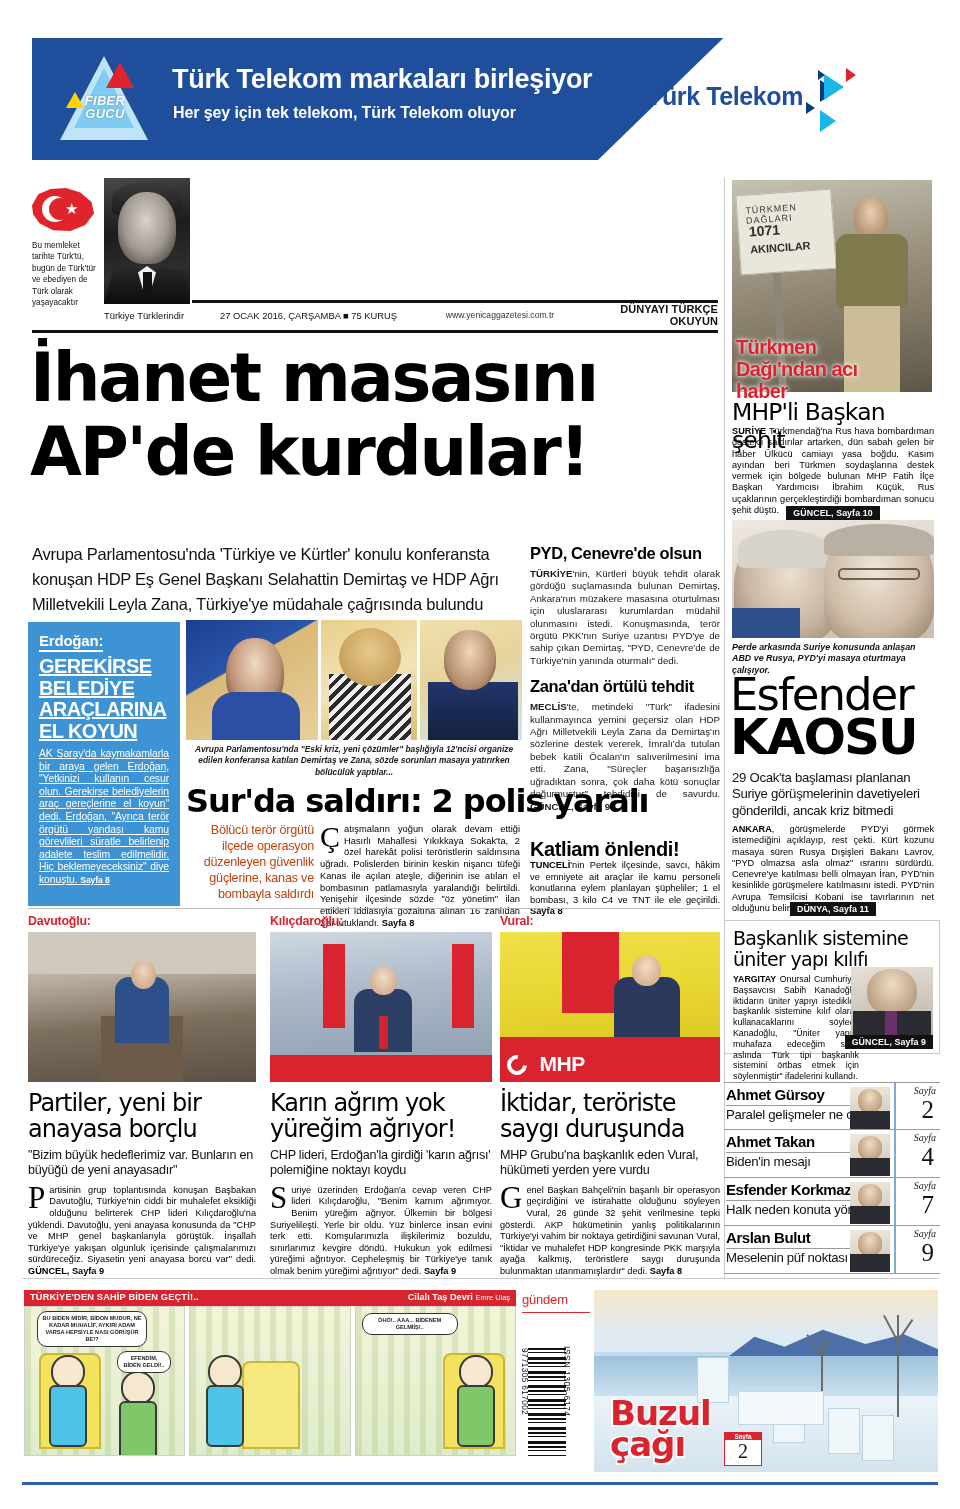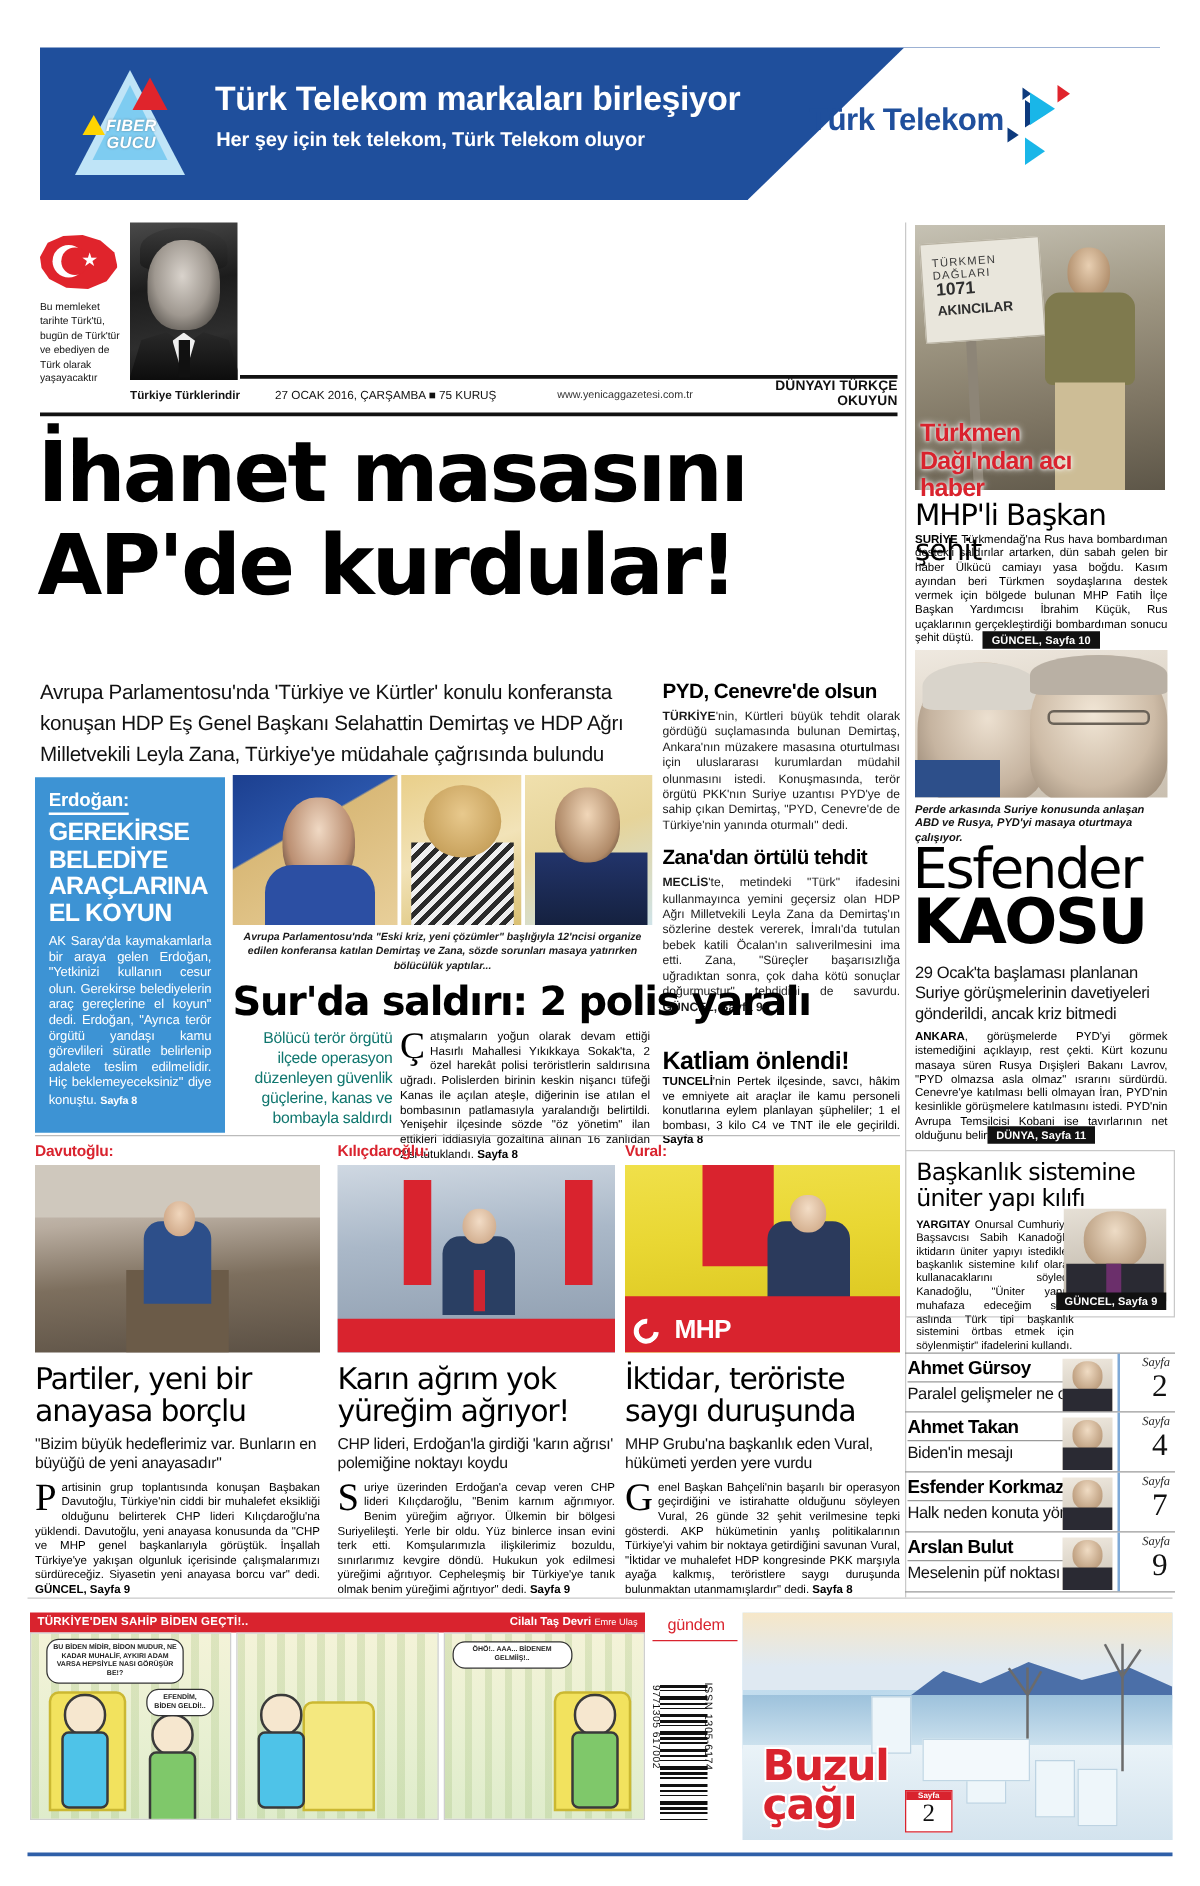--- a/index.html
+++ b/index.html
@@ -129,21 +129,21 @@
   .logo-word {
     position:absolute; left:6px; top:8px; width:520px; color:#fff;
     font-size:106px; font-weight:bold; letter-spacing:-5px; line-height:110px;
     font-family:"DejaVu Sans", sans-serif;
   }
   .mh-rule1 { position:absolute; left:160px; top:122px; width:526px; height:3px; background:#111; }
   .mh-bar {
     position:absolute; left:72px; top:128px; width:614px; height:18px;
     display:flex; align-items:center; font-size:9.4px; color:#111;
   }
-  .mh-bar .b1{ width:116px; font-weight:bold; }
+  .mh-bar .b1{ width:116px; font-weight:normal; }
   .mh-bar .b2{ width:200px; }
   .mh-bar .b3{ width:160px; text-align:center; color:#333; font-size:8.6px;}
   .mh-bar .b4{ flex:1; text-align:right; font-weight:bold; letter-spacing:.1px; font-size:11px;}
   .mh-rule2 { position:absolute; left:32px; top:330px; width:686px; height:3px; background:#111; }
 
   
   .mainhead {
     position:absolute; left:30px; top:344px; width:690px;
     font-size: 67px; line-height: 68px; font-weight: bold; letter-spacing:-2.2px;
     font-family:"DejaVu Sans", sans-serif;
@@ -152,20 +152,21 @@
   .main-deck {
     position:absolute; left:32px; top:542px; width:480px;
     font-size: 16.5px; line-height: 25px; color:#111; letter-spacing:-.25px;
   }
 
   
   .erdo-box {
     position:absolute; left:28px; top:622px; width:152px; height:284px;
     background:#3d93d4; border: 2px solid #3d93d4; padding: 8px 9px;
     color:#fff;
+    text-decoration:underline;
   }
   .erdo-name {
     font-size:15px; font-weight:bold; border-bottom:2px solid #fff;
     display:inline-block; padding-bottom:1px; margin-bottom:4px; letter-spacing:-.2px;
   }
   .erdo-title {
     font-size:20px; font-weight:bold; line-height:21.5px; letter-spacing:-.6px; margin-bottom:6px;
   }
   .erdo-body { font-size:10.4px; line-height:12.6px; text-align:justify; letter-spacing:-.1px; }
   .erdo-body .pg{ font-weight:bold; font-size:8.6px; }
@@ -206,21 +207,21 @@
   .zana-h { font-size:16.5px; font-weight:bold; letter-spacing:-.4px; margin:10px 0 5px; }
 
   
   .sur-head {
     position:absolute; left:186px; top:782px; width:534px;
     font-size:32px; font-weight:bold; letter-spacing:-1.1px;
     font-family:"DejaVu Sans", sans-serif;
   }
   .sur-lede {
     position:absolute; left:186px; top:822px; width:128px;
-    font-size:12.6px; line-height:16px; text-align:right; color:#0f766e; letter-spacing:-.2px;
+    font-size:12.6px; line-height:16px; text-align:right; color:#c2410c; letter-spacing:-.2px;
   }
   .sur-body {
     position:absolute; left:320px; top:824px; width:200px;
     font-size:9.3px; line-height:11.7px; text-align:justify;
   }
   .sur-body .dropcap {
     float:left; font-size:30px; line-height:25px; font-weight:normal; padding:0 4px 0 0;
     font-family:"Liberation Serif", serif;
   }
   .kat-h { position:absolute; left:530px; top:838px; width:190px;
@@ -399,21 +400,21 @@
   .cpanel .figure{ position:absolute; bottom:8px; width:42px; height:92px; }
   .cpanel .figure .fh{ position:absolute; left:4px; top:0; width:34px;height:34px;border-radius:48%;
     background:#f6e7cf; border:2px solid #3a3a3a;}
   .cpanel .figure .fb{ position:absolute; left:2px; top:30px; width:38px;height:62px;
     background:#4ec3e8; border:2px solid #3a3a3a; border-radius:6px;}
   .cpanel .figure.green .fb{ background:#7fc86a; }
   .cpanel .bubble{ position:absolute; background:#fff; border:1.5px solid #333; border-radius:10px;
     font-size:5.6px; line-height:7px; padding:3px 4px; font-weight:bold; color:#222; }
 
   .barcode-area { position:absolute; left:522px; top:1292px; width:68px; height:176px; }
-  .gundem-lab { position:absolute; left:12px; top:0px; font-size:13px; color:#d9232e; letter-spacing:-.2px; }
+  .gundem-lab { position:absolute; left:0px; top:0px; font-size:13px; color:#d9232e; letter-spacing:-.2px; }
   .gundem-line { position:absolute; left:0px; top:20px; width:68px; height:1px; background:#d9232e; }
   .barcode { position:absolute; left:6px; top:56px; width:38px; height:108px;
     background: repeating-linear-gradient(180deg,#111 0 2px,#fff 2px 4px,#111 4px 5px,#fff 5px 9px,#111 9px 12px,#fff 12px 14px); }
   .issn { position:absolute; left:40px; top:54px; font-size:8.6px; color:#111;
     writing-mode: vertical-rl; letter-spacing:.5px; }
   .barcode-num { position:absolute; left:-2px; top:56px; font-size:8.2px; color:#111;
     writing-mode: vertical-rl; letter-spacing:.4px; }
 
   .buzul-photo { position:absolute; left:594px; top:1290px; width:344px; height:182px; overflow:hidden;
     background: linear-gradient(170deg,#d9eaf5 0%,#bcd9ec 34%,#e9f3fa 62%,#cfe3f0 100%); }

